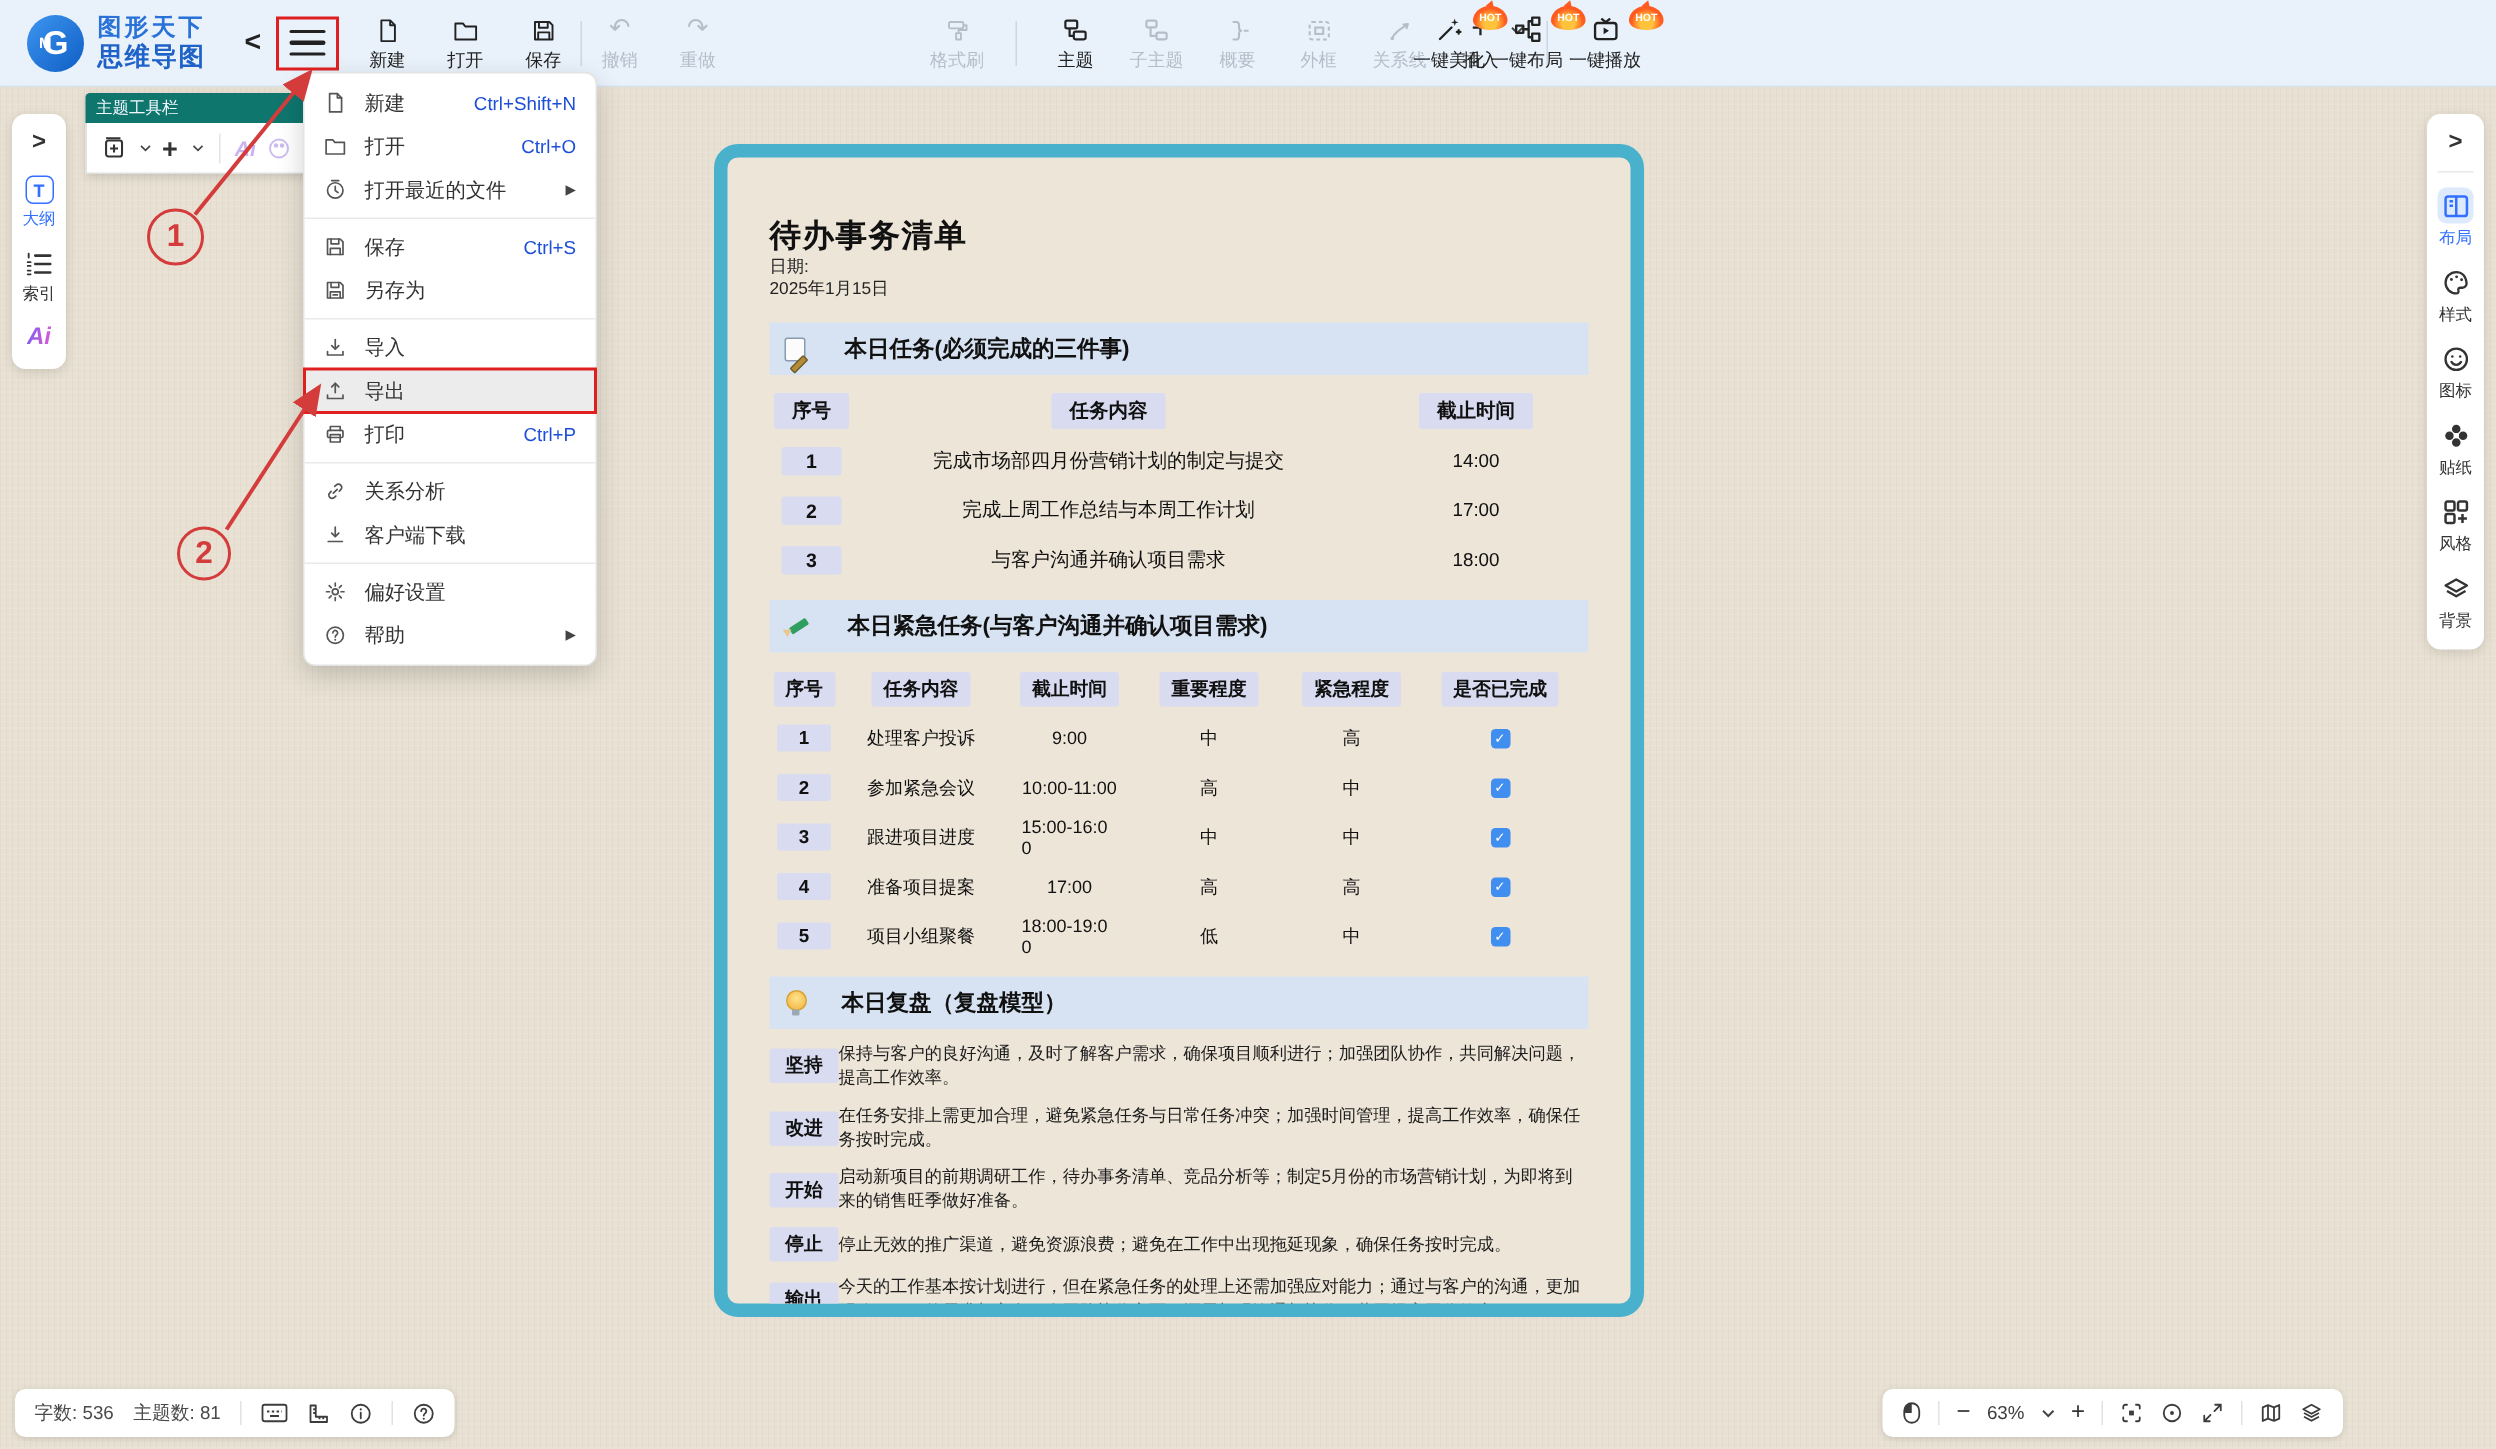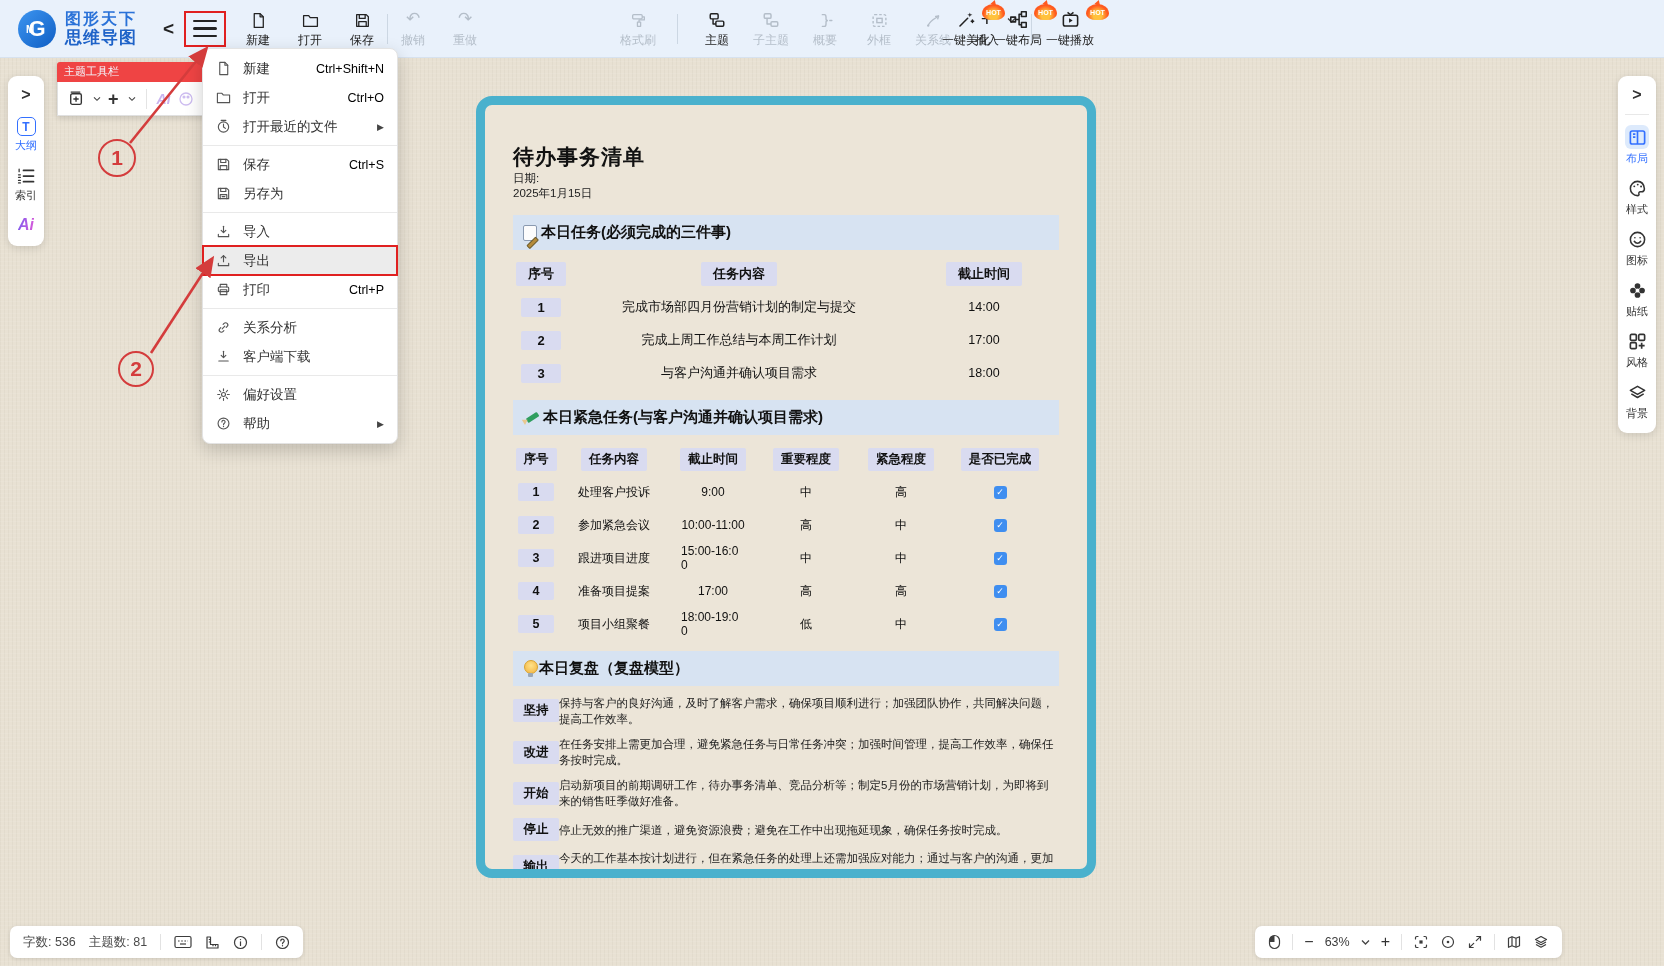--- a/index.html
+++ b/index.html
@@ -54,29 +54,29 @@
     border-bottom:5px solid #ff5a1f; transform:rotate(18deg); }
 
   
   .menu { position:absolute; left:202px; top:48px; width:196px; z-index:50;
     background:#fff; border:1px solid #e3e3e3; border-radius:8px;
     box-shadow:0 6px 18px rgba(0,0,0,.18); padding:5px 0; }
   .menu-item { height:29px; display:flex; align-items:center; padding:0 13px;
     font-size:13.5px; color:#333; cursor:pointer; position:relative; }
   .menu-item .mi-icon { width:16px; margin-right:11px; color:#555; }
   .menu-item .mi-label { flex:1; }
-  .menu-item .mi-short { font-size:12.5px; color:#000000; }
+  .menu-item .mi-short { font-size:12.5px; color:#1d4ed8; }
   .menu-item .mi-sub { font-size:9px; color:#444; }
   .menu-item.hl { background:#ececec; outline:2px solid #e02020; outline-offset:-1px; }
   .menu-div { height:1px; background:#e9e9e9; margin:4px 0; }
 
   
   .float-tb { position:absolute; left:57px; top:62px; width:164px; z-index:10;
     box-shadow:0 2px 6px rgba(0,0,0,.15); }
-  .float-tb-head { background:#ef4444; color:#f2f8ff; font-size:11px;
+  .float-tb-head { background:#0f766e; color:#f2f8ff; font-size:11px;
     padding:2px 7px 3px; border-radius:3px 3px 0 0; }
   .float-tb-body { background:#fff; border:1px solid #e0e0e0; border-top:none;
     height:34px; display:flex; align-items:center; padding:0 9px; gap:7px; }
   .ft-caret { margin-left:2px; }
   .ft-plus { font-size:18px; color:#333; font-weight:bold; line-height:1; }
   .ft-sep { width:1px; height:20px; background:#e4e4e4; margin:0 3px; }
   .ft-ai { font-size:14px; font-weight:bold; font-style:italic; color:#c9b4ef; }
 
   
   .side-panel { position:absolute; background:#fff; border-radius:9px;
@@ -101,21 +101,21 @@
 
   
   .doc { position:absolute; left:476px; top:96px; width:620px; height:782px;
     border:9px solid #4ab1cd; border-radius:16px; background:#ece5d8;
     padding:16px 28px 8px; overflow:hidden; z-index:5; }
   .doc-title-row { display:flex; justify-content:flex-start; align-items:flex-start;
     margin-top:22px; margin-bottom:14px;flex-direction:column; }
   .doc-title { font-size:21px; font-weight:bold; color:#111; letter-spacing:1px; }
   .doc-date { width:94px; font-size:11.5px; color:#222; line-height:1.3; word-break:break-all; }
   .banner { background:#d7e3f2; padding:8px 10px; font-size:15px; font-weight:bold;
-    color:#111; display:flex; align-items:center; gap:2px; margin:10px 0 8px; }
+    color:#111; display:flex; align-items:center; gap:24px; margin:10px 0 8px; }
   .pill { background:#d9dbf0; border-radius:2px; font-weight:bold; color:#111;
     display:inline-flex; align-items:center; justify-content:center; }
 
   .t1-row { display:grid; grid-template-columns:56px 1fr 150px; align-items:center;
     min-height:33px; }
   .t1-head { margin-top:4px; }
   .t1-row .c { display:flex; justify-content:center; align-items:center; }
   .t1-hpill { font-size:13px; padding:3px 12px; }
   .t1-num { font-size:13px; width:40px; padding:2px 0; }
   .t1-task { font-size:13px; color:#111; }

